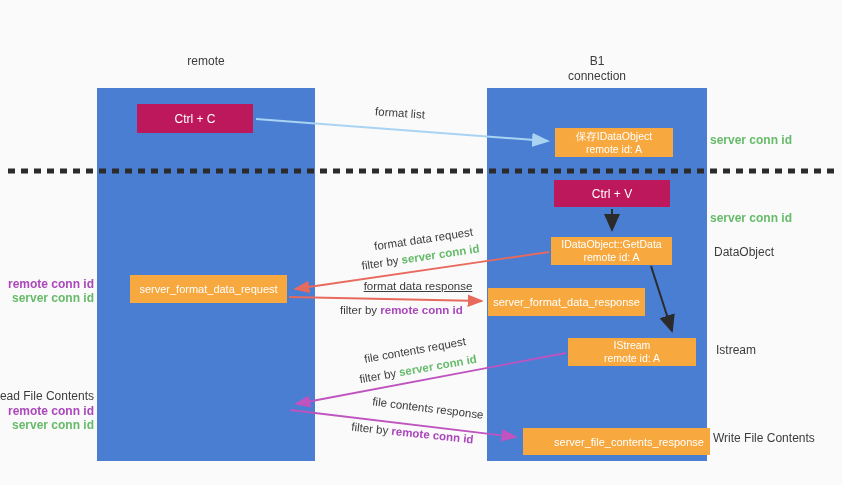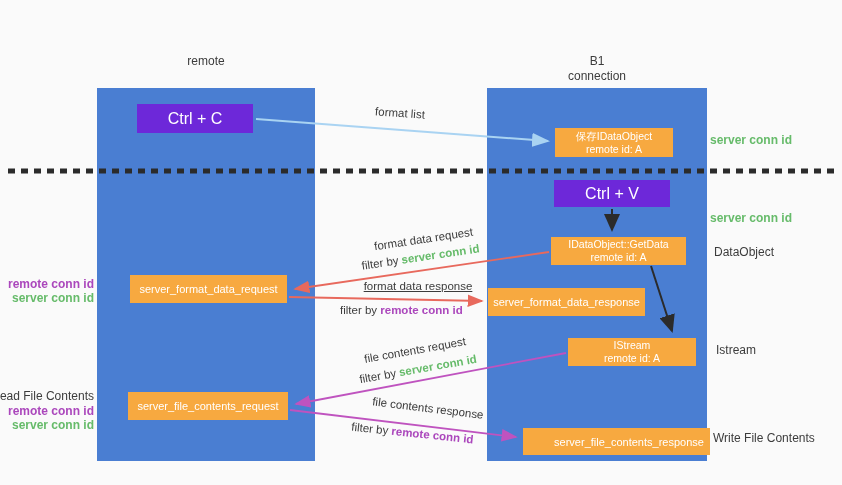--- a/index.html
+++ b/index.html
@@ -4,21 +4,21 @@
 <style>
   html,body{margin:0;padding:0;background:#fafafa;font-family:"Liberation Sans",sans-serif;}
   .canvas{position:relative;width:842px;height:485px;background:#fafafa;overflow:hidden;}
   .abs{position:absolute;}
   .title{left:320px;top:7px;width:240px;text-align:center;color:#3c3c3c;font-size:16px;line-height:21px;}
   .col{background:#4a7ed2;top:88px;height:373px;z-index:1;}
   .col-header{top:54px;text-align:center;color:#3c3c3c;font-size:12px;line-height:15px;z-index:2;}
   svg.wires{left:0;top:0;z-index:2;}
   .node{display:flex;flex-direction:column;align-items:center;justify-content:center;
         color:#fff;text-align:center;z-index:3;}
-  .green{background:#6d28d9;font-size:16px;}
+  .green{background:#be185d;font-size:12px;}
   .orange{background:#f7a940;font-size:11px;}
   .two-line{font-size:10.5px;line-height:13px;}
   .lbl{color:#3c3c3c;font-size:11.5px;z-index:3;white-space:nowrap;}
   .lbl-c{text-align:center;}
   .g{color:#66bb6a;font-weight:700;}
   .p{color:#ab47bc;font-weight:700;}
   .side-right{font-size:12px;z-index:3;white-space:nowrap;}
   .side-left{right:748px;text-align:right;font-size:12px;line-height:14px;z-index:3;white-space:nowrap;}
   .dark{color:#3c3c3c;font-weight:400;}
 </style>
@@ -70,41 +70,38 @@
 
   <div class="abs node orange two-line" style="left:555px;top:128px;width:118px;height:29px;">
     <span>保存IDataObject</span>
     <span>remote id: A</span>
   </div>
 
   <div class="abs node green" style="left:554px;top:180px;width:116px;height:27px;">
     <span>Ctrl + V</span>
   </div>
 
-  <div class="abs node orange two-line" style="left:551px;top:237px;width:135px;height:28px;">
+  <div class="abs node orange two-line" style="left:551px;top:237px;width:121px;height:28px;">
     <span>IDataObject::GetData</span>
     <span>remote id: A</span>
   </div>
 
   <div class="abs node orange" style="left:130px;top:275px;width:157px;height:28px;">
     <span>server_format_data_request</span>
   </div>
 
   <div class="abs node orange" style="left:488px;top:288px;width:157px;height:28px;">
     <span>server_format_data_response</span>
   </div>
 
   <div class="abs node orange two-line" style="left:568px;top:338px;width:128px;height:28px;">
     <span>IStream</span>
     <span>remote id: A</span>
   </div>
 
-  <div class="abs node orange" style="left:128px;top:392px;width:160px;height:28px;">
-    <span>server_file_contents_request</span>
-  </div>
 
   <div class="abs node orange" style="left:523px;top:428px;width:162px;height:27px;padding-left:25px;">
     <span>server_file_contents_response</span>
   </div>
 
   <div class="abs lbl lbl-c" style="left:358px;top:107px;width:84px;transform:rotate(4deg);">format list</div>
 
   <div class="abs lbl lbl-c" style="left:366px;top:233px;width:115px;transform:rotate(-8.5deg);">format data request</div>
   <div class="abs lbl lbl-c" style="left:358px;top:251px;width:125px;transform:rotate(-8.5deg);"><span>filter by </span><span class="g">server conn id</span></div>
 

